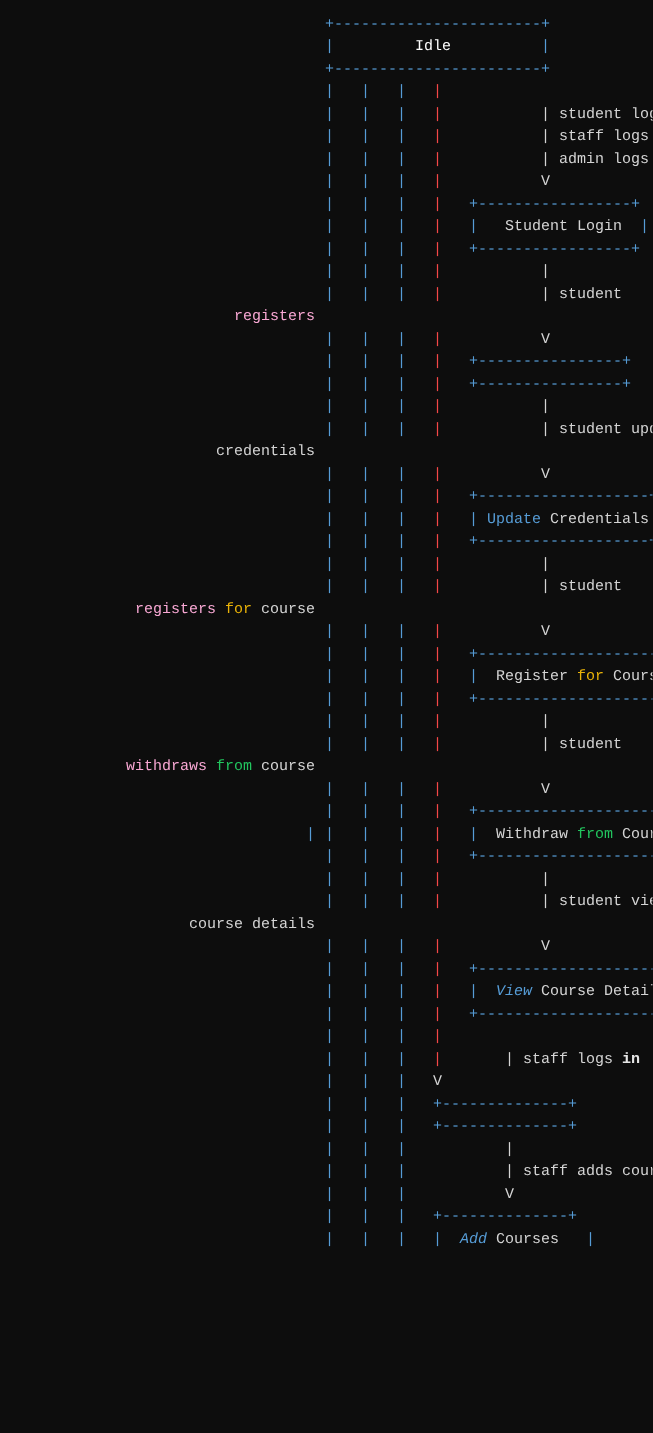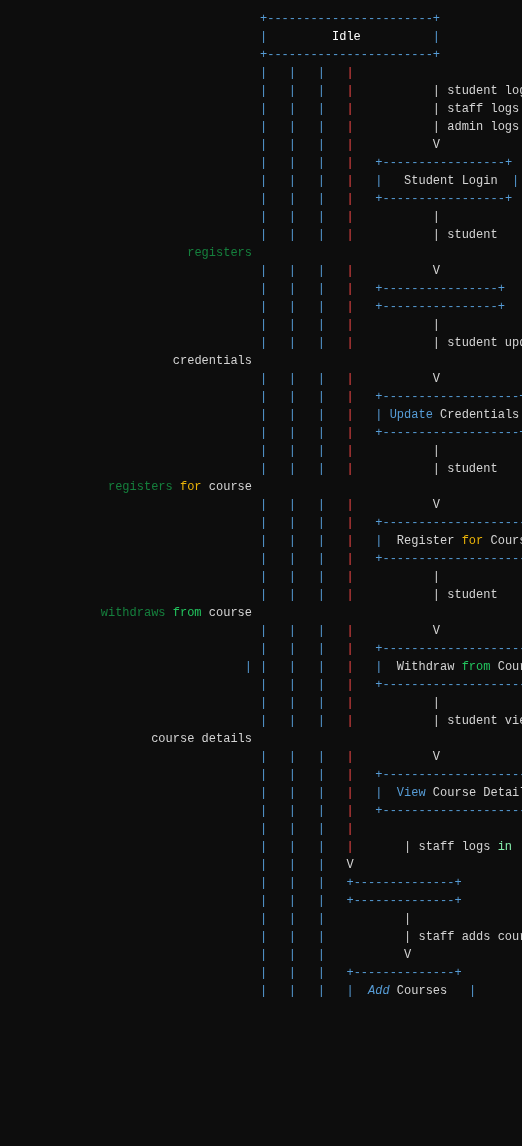--- a/index.html
+++ b/index.html
@@ -30,27 +30,27 @@
       padding-right: 8px;
       color: #d4d4d4;
       flex-shrink: 0;
     }
     .right-content {
       flex: 1;
       color: #d4d4d4;
     }
     .color-white { color: #ffffff; text-align: right; }
 
-    span.kw-registers { color: #15803d; text-align: right; }
+    span.kw-registers { color: #f9a8d4; text-align: right; }
     span.kw-for { color: #eab308; text-align: center; }
     span.kw-from { color: #22c55e; }
-    span.kw-in { color: #86efac; }
+    span.kw-in { color: #e5e5e5; font-weight: bold; }
     span.kw-update { color: #569cd6; }
     span.kw-add { color: #569cd6; font-style: italic; }
-    span.kw-view { color: #569cd6; }
+    span.kw-view { color: #569cd6; font-style: italic; }
     span.pipe-red { color: #f44747; }
     span.pipe-blue { color: #569cd6; }
     span.dash-blue { color: #569cd6; }
   </style>
 </head>
 <body>
 
 <div class="diagram-container">
 
   <div class="line">

